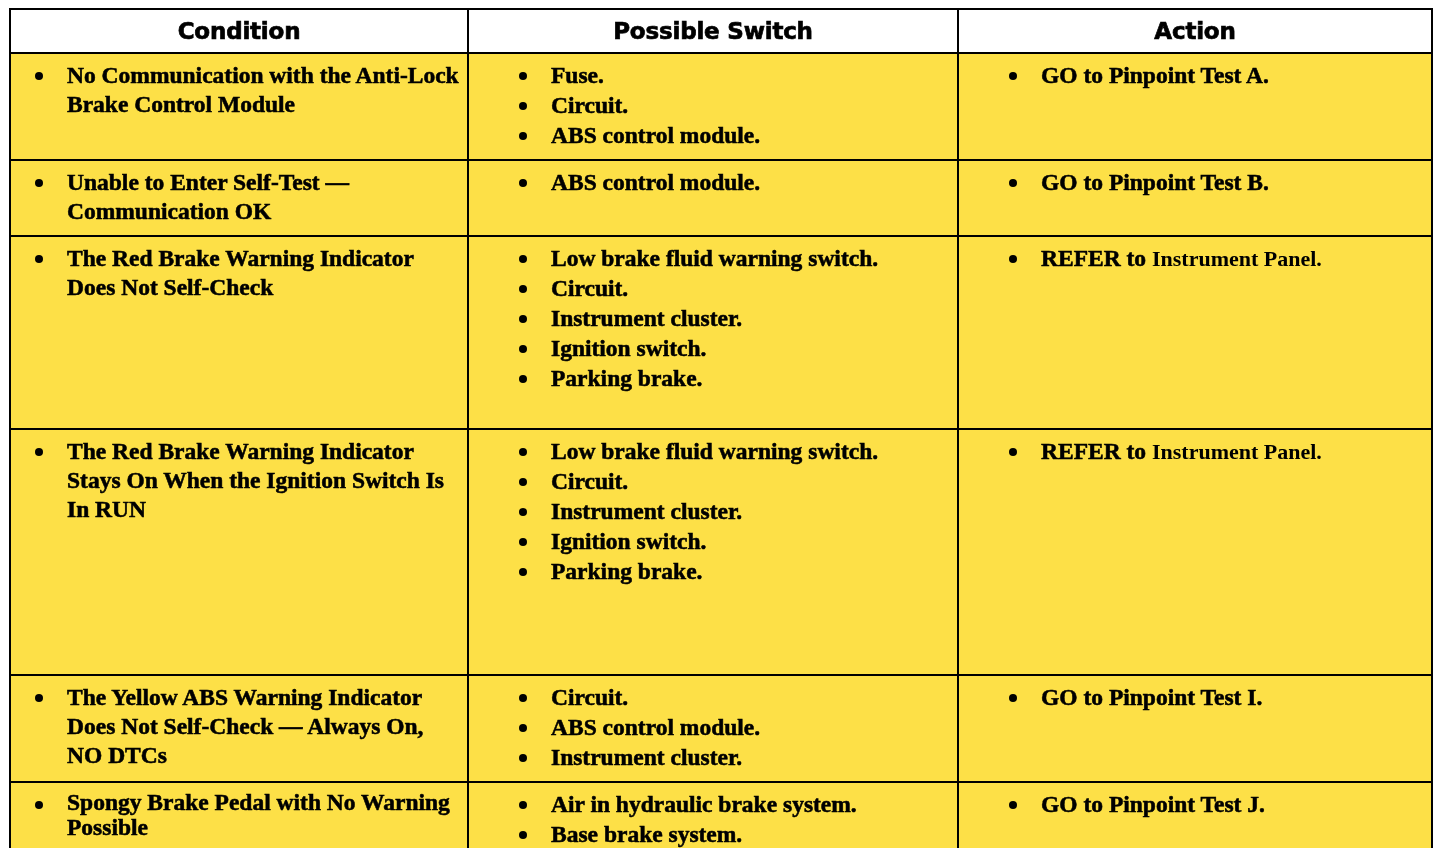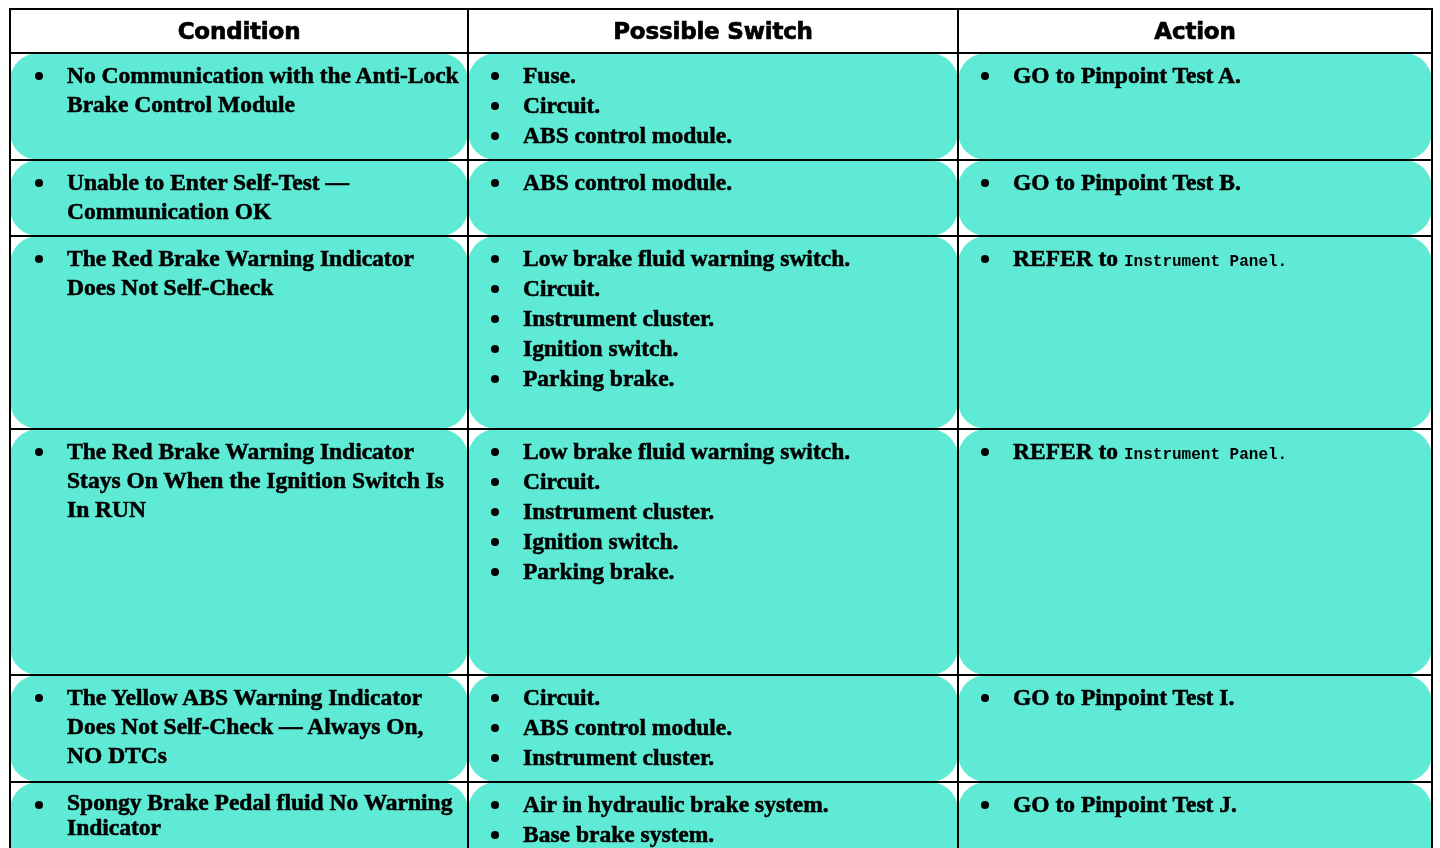--- a/index.html
+++ b/index.html
@@ -52,22 +52,21 @@
     font-family: "DejaVu Sans", "Liberation Sans", sans-serif;
     font-weight: bold;
     font-size: 23px;
     letter-spacing: -0.2px;
     -webkit-text-stroke: 0.7px #000;
   }
 
   tbody td {
     padding: 0;
     vertical-align: top;
-    background: #5eead4;
-    border-radius: 28px;
+    background: #fde047;
   }
 
   ul.bullets {
     list-style: none;
     margin: 0;
     padding: 7px 6px 8px 0;
   }
 
   ul.bullets li {
     position: relative;
@@ -88,20 +87,21 @@
     width: 8px;
     height: 8px;
     background: #000;
     border-radius: 50%;
   }
 
   
   td.col-sources ul.bullets,
   td.col-action ul.bullets {
     padding-left: 0;
+    margin-left: 28px;
   }
   td.col-sources ul.bullets li,
   td.col-action ul.bullets li {
     padding-left: 54px;
   }
   td.col-sources ul.bullets li::before,
   td.col-action ul.bullets li::before {
     left: 22px;
   }
 
@@ -110,23 +110,23 @@
     line-height: 25px;
   }
 
   
   ul.bullets.spaced li + li {
     margin-top: 24px;
   }
 
   
   .xref {
-    font-family: Liberation Mono, monospace;
+    font-family: Liberation Serif, serif;
     font-weight: bold;
-    font-size: 16px;
+    font-size: 22px;
     -webkit-text-stroke: 0px #000;
   }
 
   .row-h1 { height: 98px; }
   .row-h2 { height: 74px; }
   .row-h3 { height: 193px; }
   .row-h4 { height: 246px; }
   .row-h5 { height: 88px; }
   .row-h6 { height: 103px; }
 </style>
@@ -244,21 +244,21 @@
           </td>
           <td class="col-action">
             <ul class="bullets">
               <li><span>GO to Pinpoint Test I.</span></li>
             </ul>
           </td>
         </tr>
         <tr class="row-h6">
           <td class="col-condition">
             <ul class="bullets tight">
-              <li>Spongy Brake Pedal fluid No Warning Indicator</li>
+              <li>Spongy Brake Pedal with No Warning Possible</li>
             </ul>
           </td>
           <td class="col-sources">
             <ul class="bullets">
               <li>Air in hydraulic brake system.</li>
               <li>Base brake system.</li>
             </ul>
           </td>
           <td class="col-action">
             <ul class="bullets spaced">

